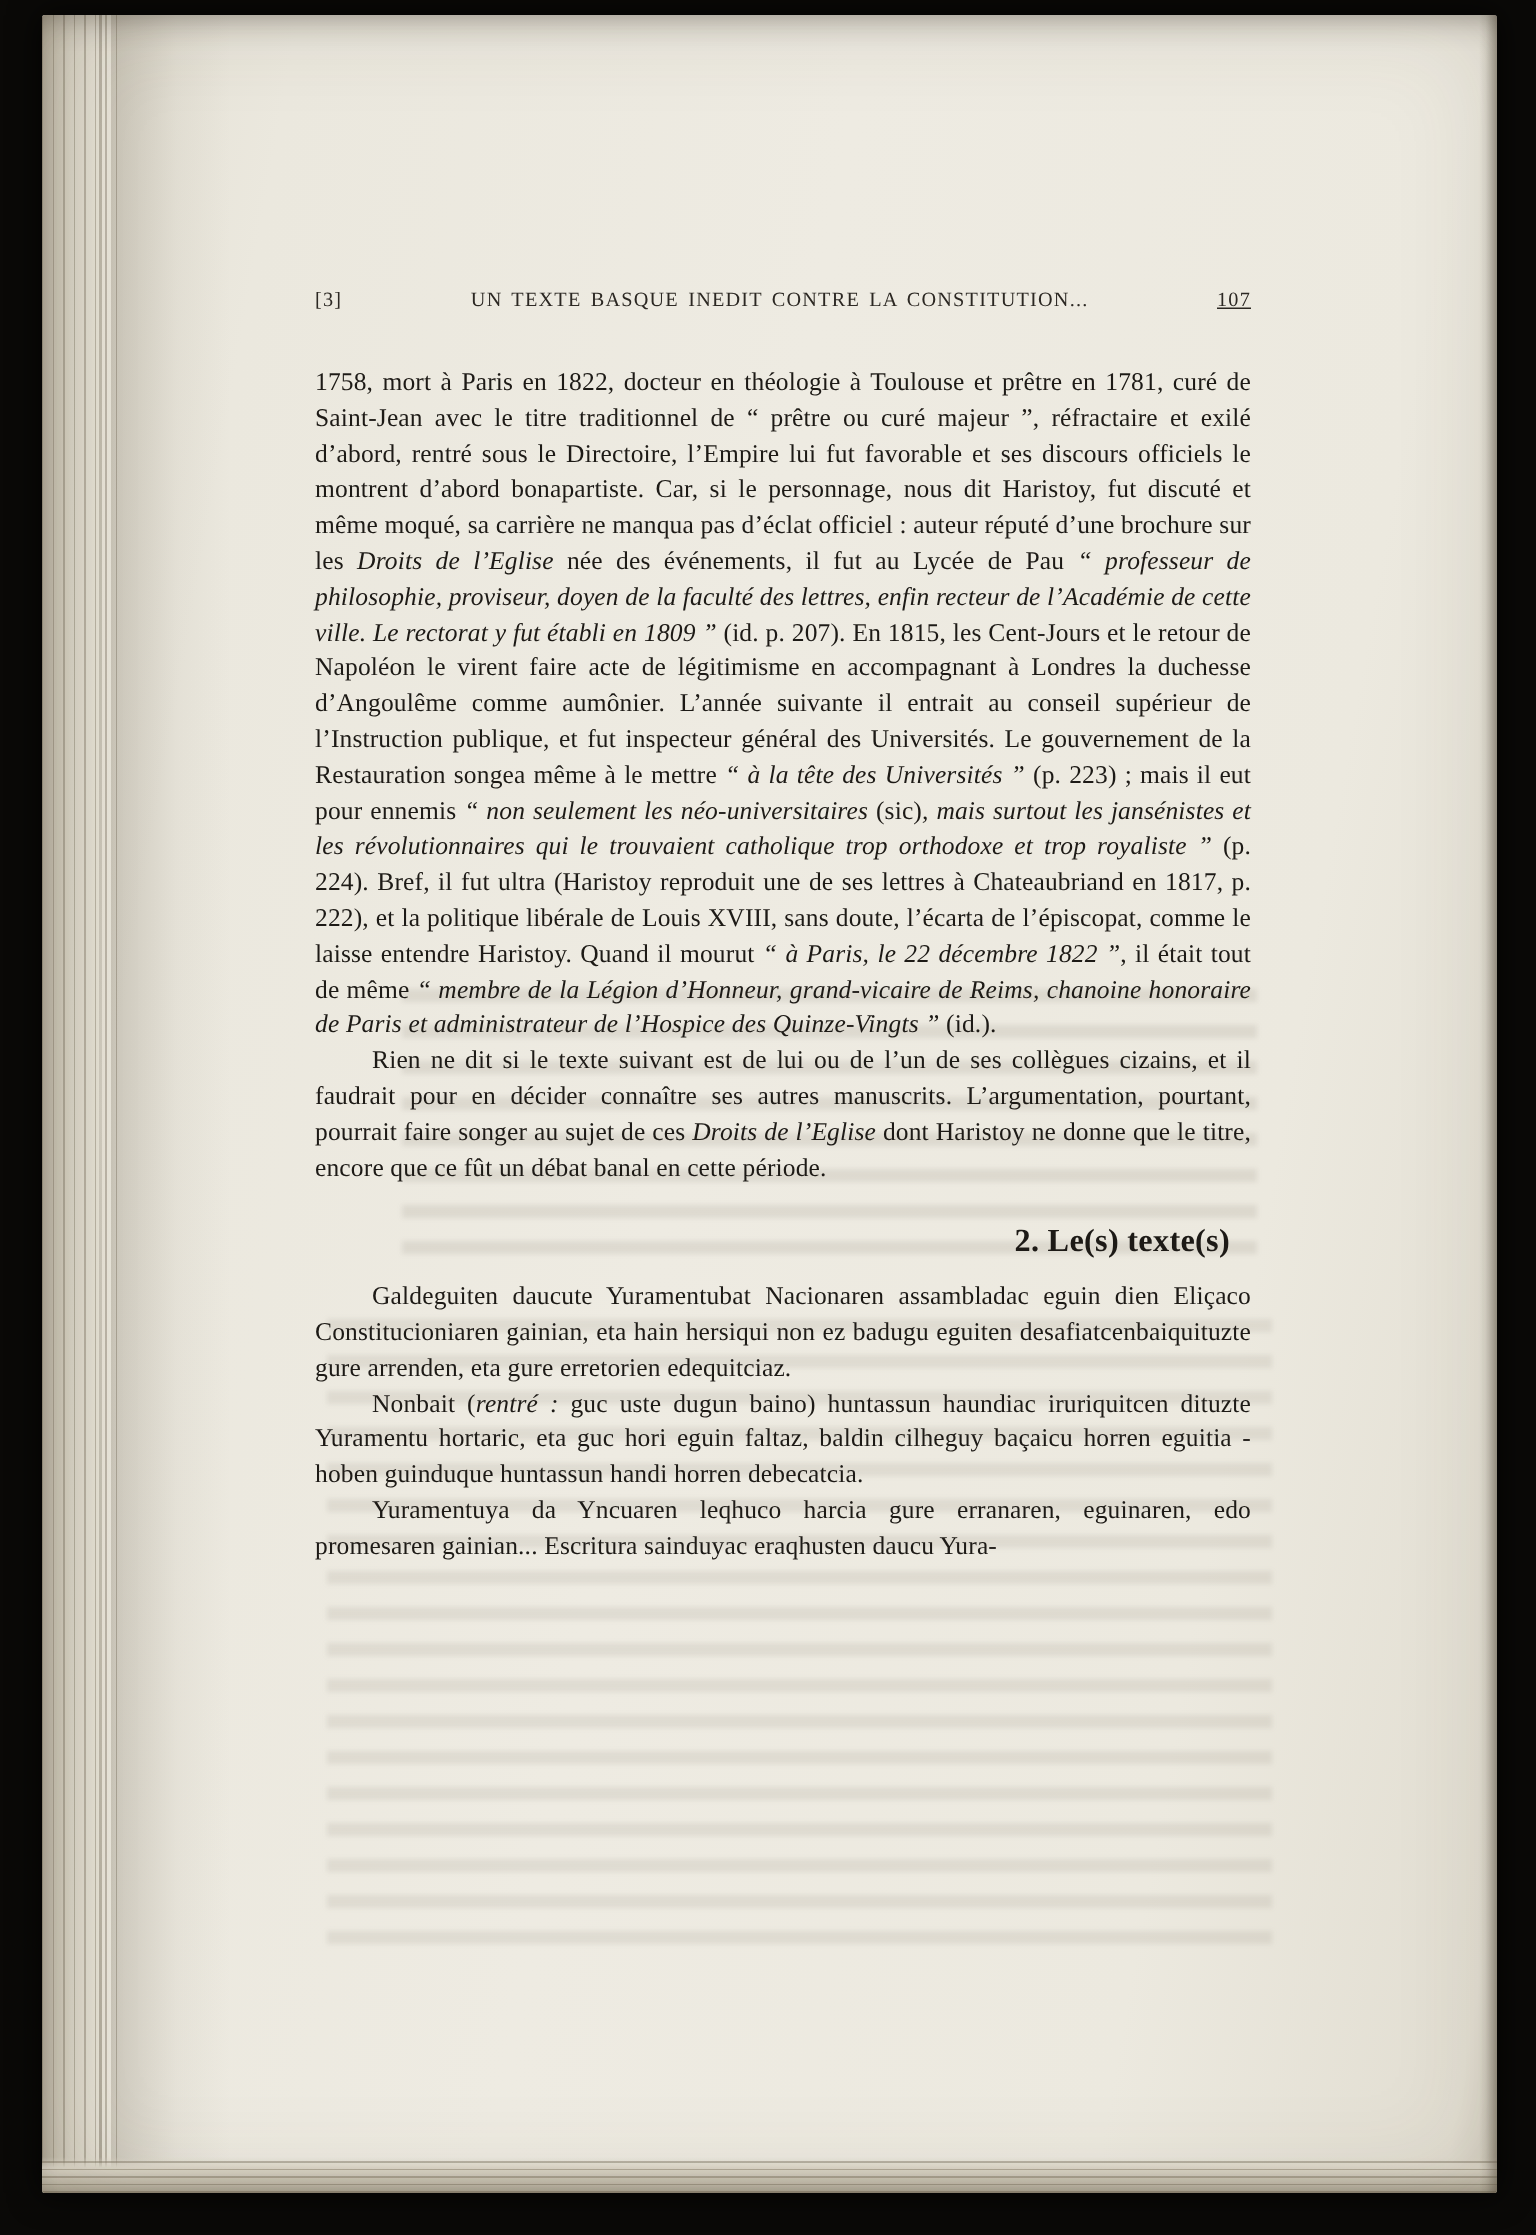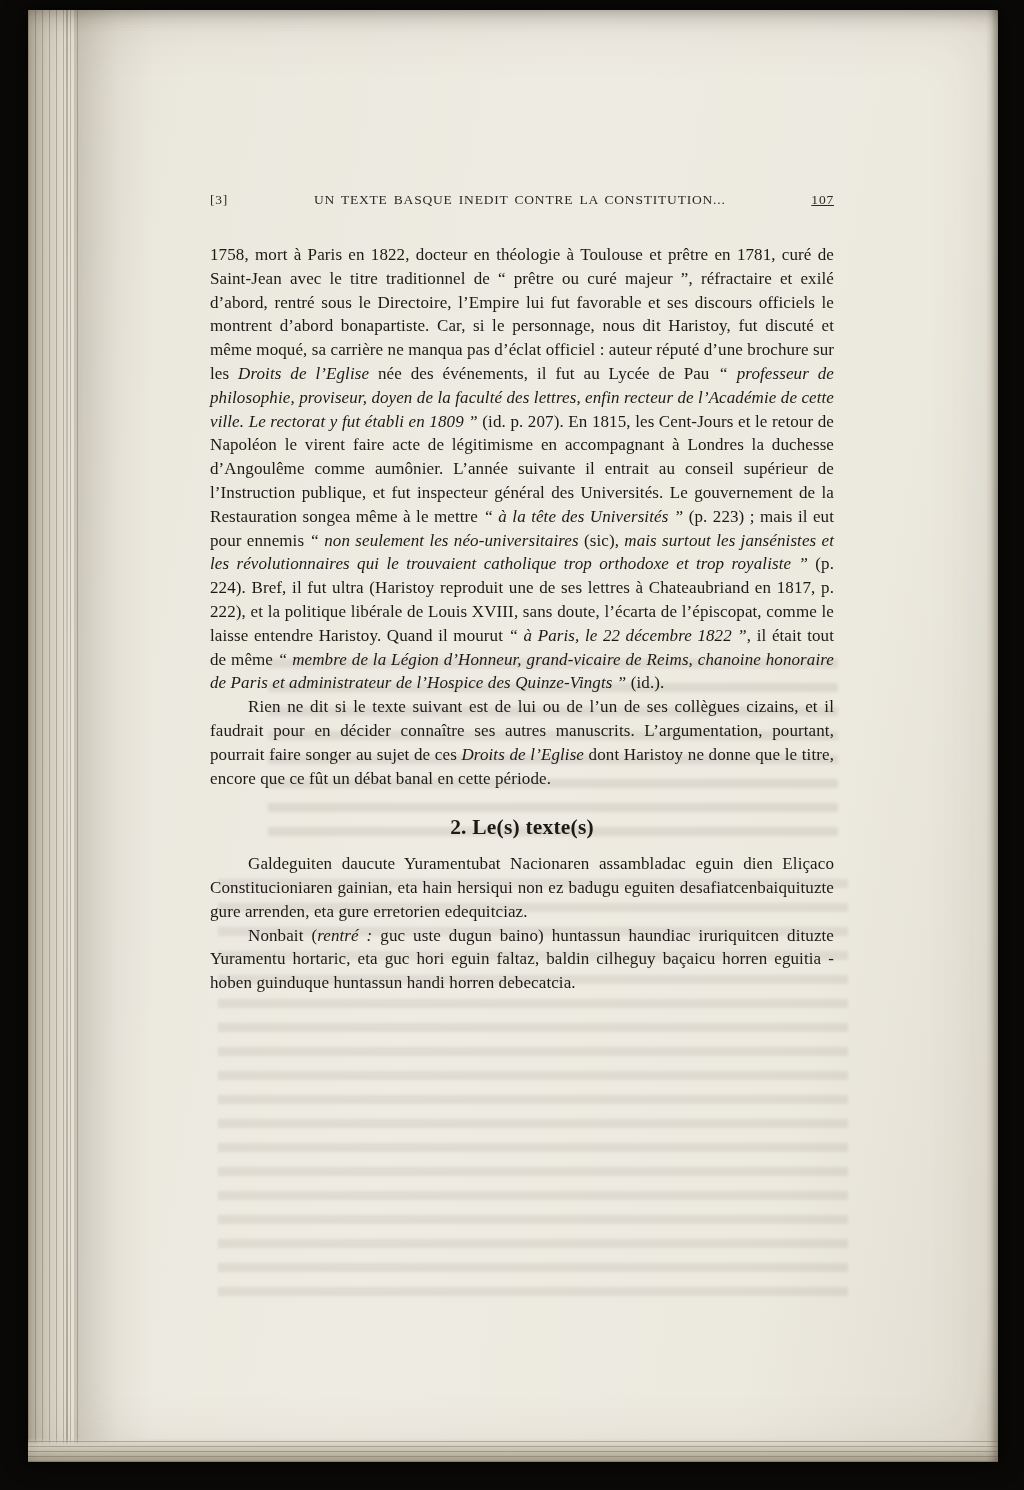--- a/index.html
+++ b/index.html
@@ -90,21 +90,21 @@
     letter-spacing: 0.1px;
   }
   .para { margin: 0; }
   .para.indent { text-indent: 38px; }
   .para.note { margin: 2px 0 3px; }
   .section-heading {
     font-size: 21.5px;
     font-weight: bold;
     letter-spacing: 0.2px;
     margin: 26px 14px 12px;
-    text-align: center;
+    text-align: right;
   }
 </style>
 </head>
 <body>
 
 <div class="page">
   <div class="left-page-edges"></div>
   <div class="binding-shadow"></div>
   <div class="fold-crease"></div>
   <div class="bleed bleed-1"></div>
@@ -114,17 +114,18 @@
       <span class="bracket">[3]</span>
       <span class="running-title">UN TEXTE BASQUE INEDIT CONTRE LA CONSTITUTION...</span>
       <span class="folio">107</span>
     </div>
     <div class="text-body">
         <p class="para"><span>1758, mort à Paris en 1822, docteur en théologie à Toulouse et prêtre en 1781, curé de Saint-Jean avec le titre traditionnel de “ prêtre ou curé majeur ”, réfractaire et exilé d’abord, rentré sous le Directoire, l’Empire lui fut favorable et ses discours officiels le montrent d’abord bonapartiste. Car, si le personnage, nous dit Haristoy, fut discuté et même moqué, sa carrière ne manqua pas d’éclat officiel : auteur réputé d’une brochure sur les </span><i>Droits de l’Eglise</i><span> née des événements, il fut au Lycée de Pau </span><i>“ professeur de philosophie, proviseur, doyen de la faculté des lettres, enfin recteur de l’Académie de cette ville. Le rectorat y fut établi en 1809 ”</i><span> (id. p. 207). En 1815, les Cent-Jours et le retour de Napoléon le virent faire acte de légitimisme en accompagnant à Londres la duchesse d’Angoulême comme aumônier. L’année suivante il entrait au conseil supérieur de l’Instruction publique, et fut inspecteur général des Universités. Le gouvernement de la Restauration songea même à le mettre </span><i>“ à la tête des Universités ”</i><span> (p. 223) ; mais il eut pour ennemis </span><i>“ non seulement les néo-universitaires </i><span>(sic)</span><i>, mais surtout les jansénistes et les révolutionnaires qui le trouvaient catholique trop orthodoxe et trop royaliste ”</i><span> (p. 224). Bref, il fut ultra (Haristoy reproduit une de ses lettres à Chateaubriand en 1817, p. 222), et la politique libérale de Louis XVIII, sans doute, l’écarta de l’épiscopat, comme le laisse entendre Haristoy. Quand il mourut </span><i>“ à Paris, le 22 décembre 1822 ”</i><span>, il était tout de même </span><i>“ membre de la Légion d’Honneur, grand-vicaire de Reims, chanoine honoraire de Paris et administrateur de l’Hospice des Quinze-Vingts ”</i><span> (id.).</span></p>
         <p class="para indent"><span>Rien ne dit si le texte suivant est de lui ou de l’un de ses collègues cizains, et il faudrait pour en décider connaître ses autres manuscrits. L’argumentation, pourtant, pourrait faire songer au sujet de ces </span><i>Droits de l’Eglise</i><span> dont Haristoy ne donne que le titre, encore que ce fût un débat banal en cette période.</span></p>
         <h2 class="section-heading"><span>2. Le(s) texte(s)</span></h2>
         <p class="para indent"><span>Galdeguiten daucute Yuramentubat Nacionaren assambladac eguin dien Eliçaco Constitucioniaren gainian, eta hain hersiqui non ez badugu eguiten desafiatcenbaiquituzte gure arrenden, eta gure erretorien edequitciaz.</span></p>
         <p class="para indent"><span>Nonbait (</span><i>rentré : </i><span>guc uste dugun baino) huntassun haundiac iruriquitcen dituzte Yuramentu hortaric, eta guc hori eguin faltaz, baldin cilheguy baçaicu horren eguitia - hoben guinduque huntassun handi horren debecatcia.</span></p>
+        <p class="para indent"><span>Yuramentuya da Yncuaren leqhuco harcia gure erranaren, eguinaren, edo promesaren gainian... Escritura sainduyac eraqhusten daucu Yura-</span></p>
       </div>
   </div>
   <div class="bottom-page-edges"></div>
   <div class="right-edge-shadow"></div>
 </div>
 
 </body></html>

